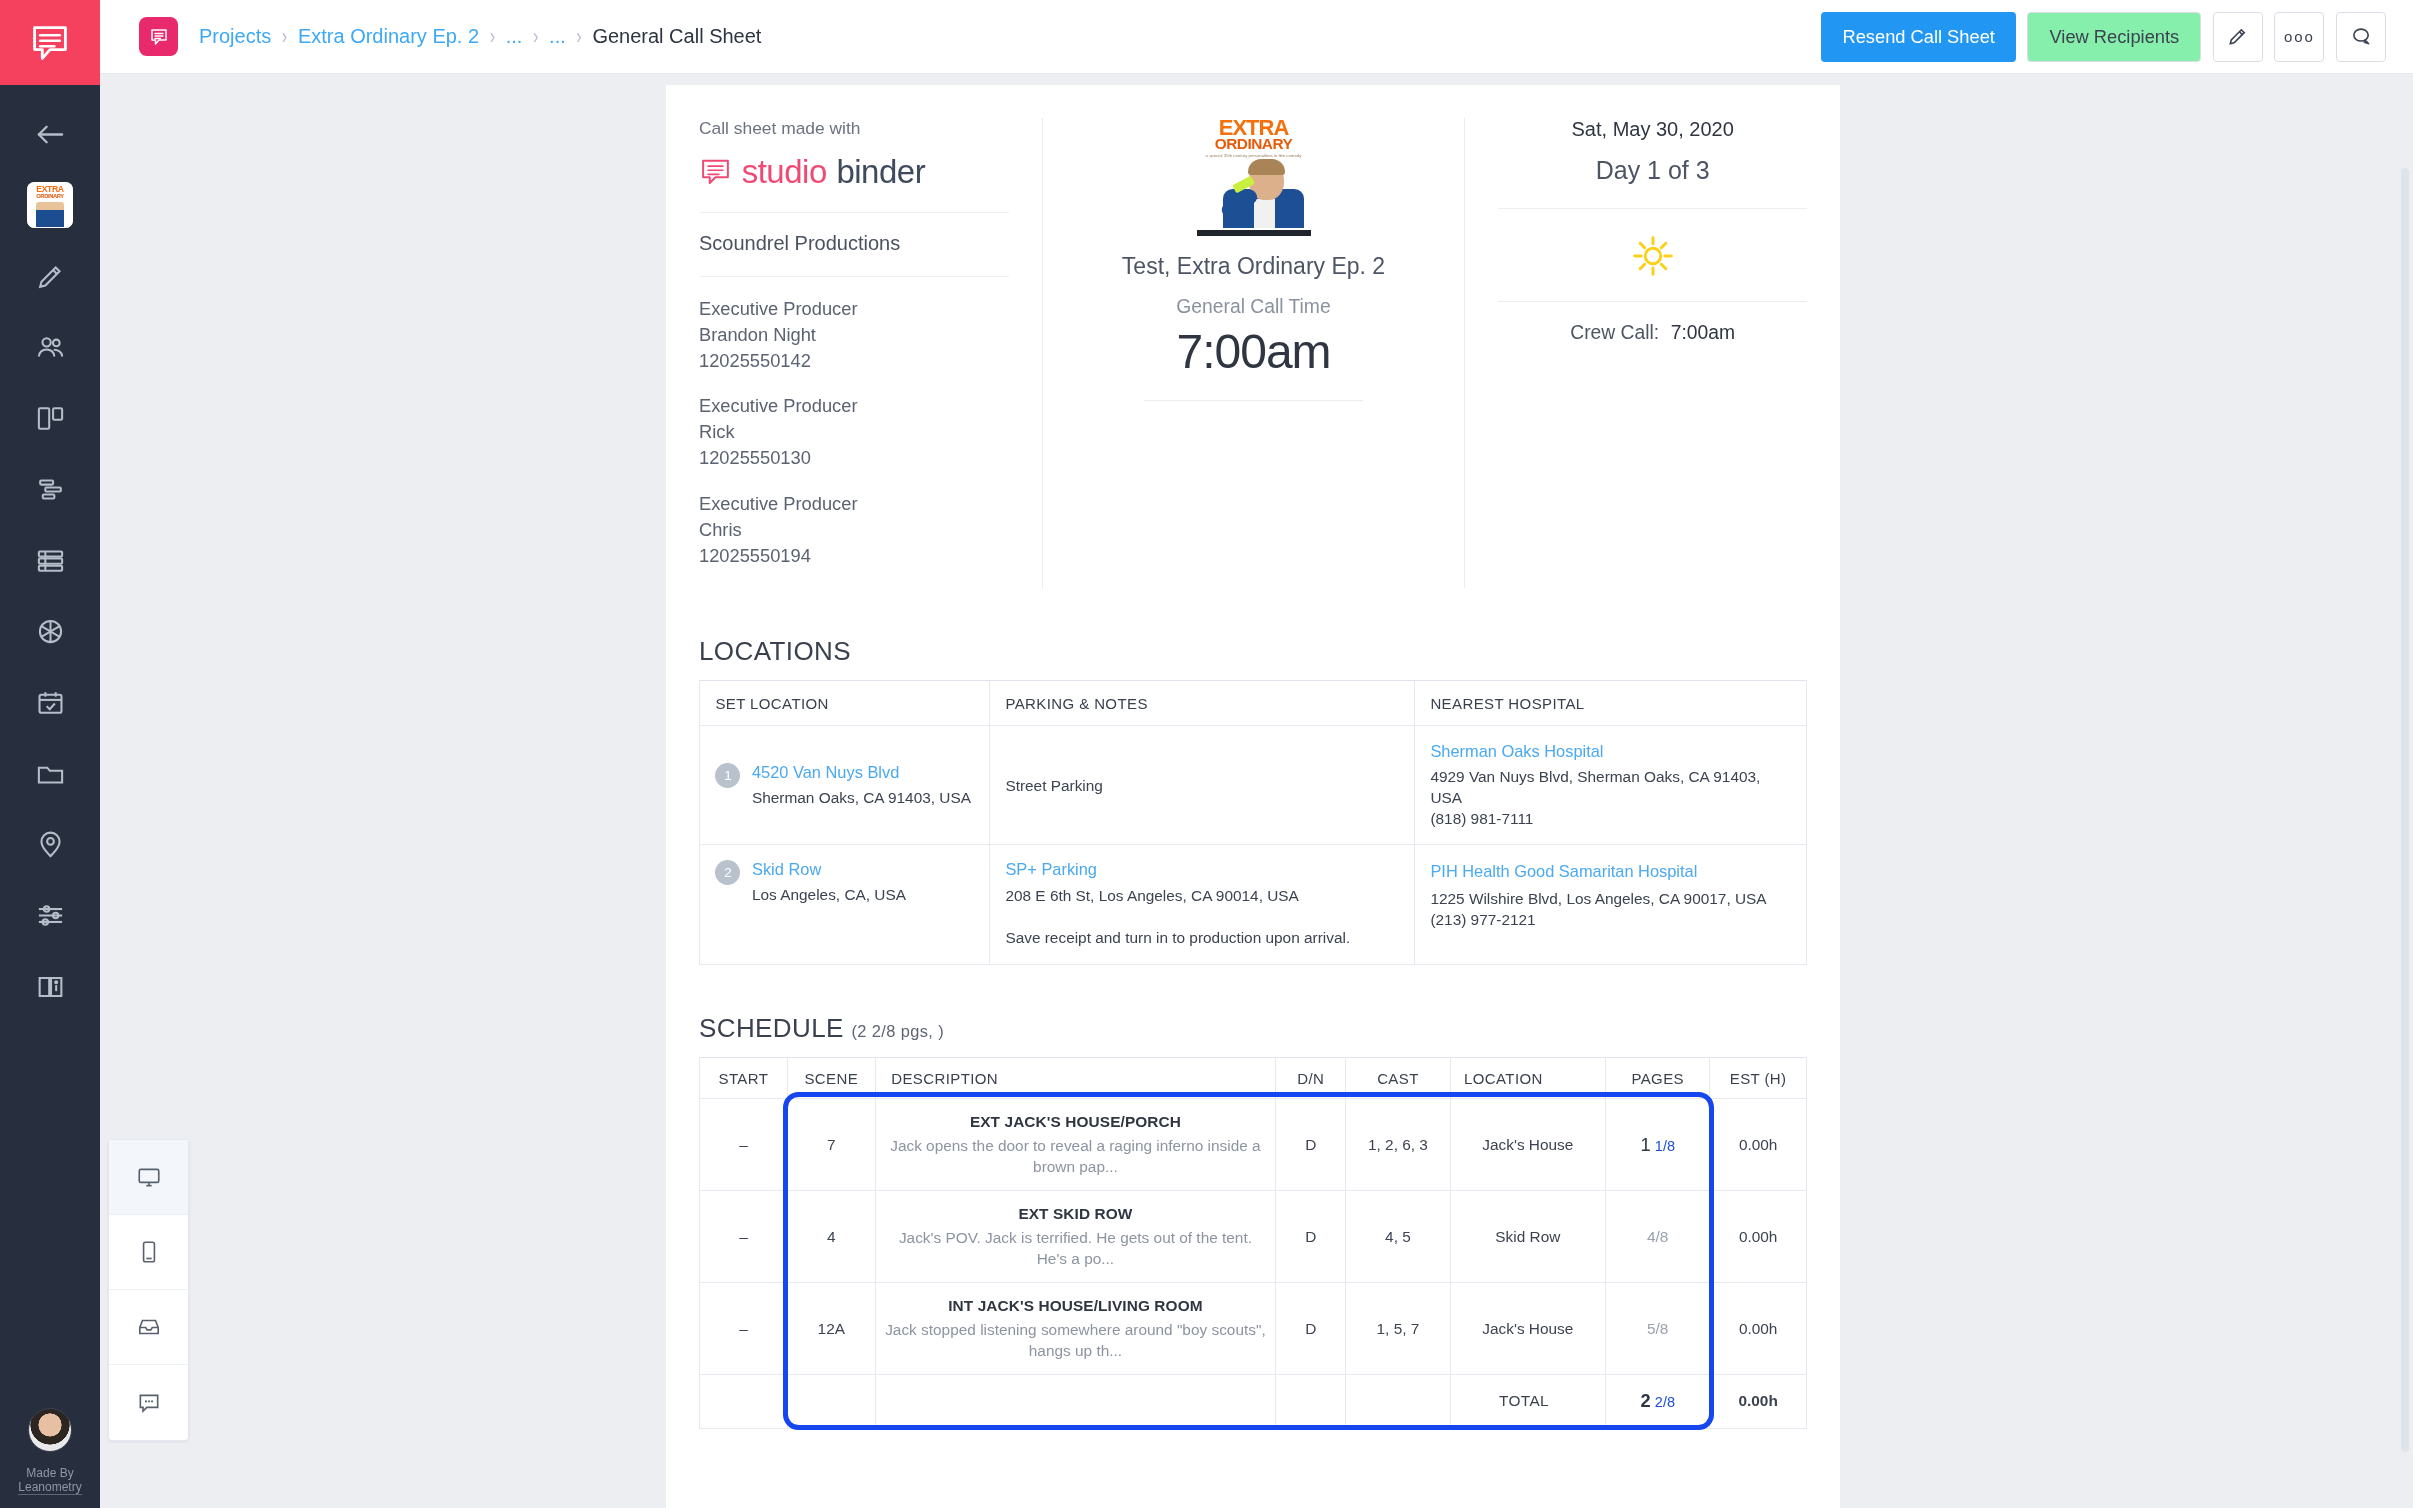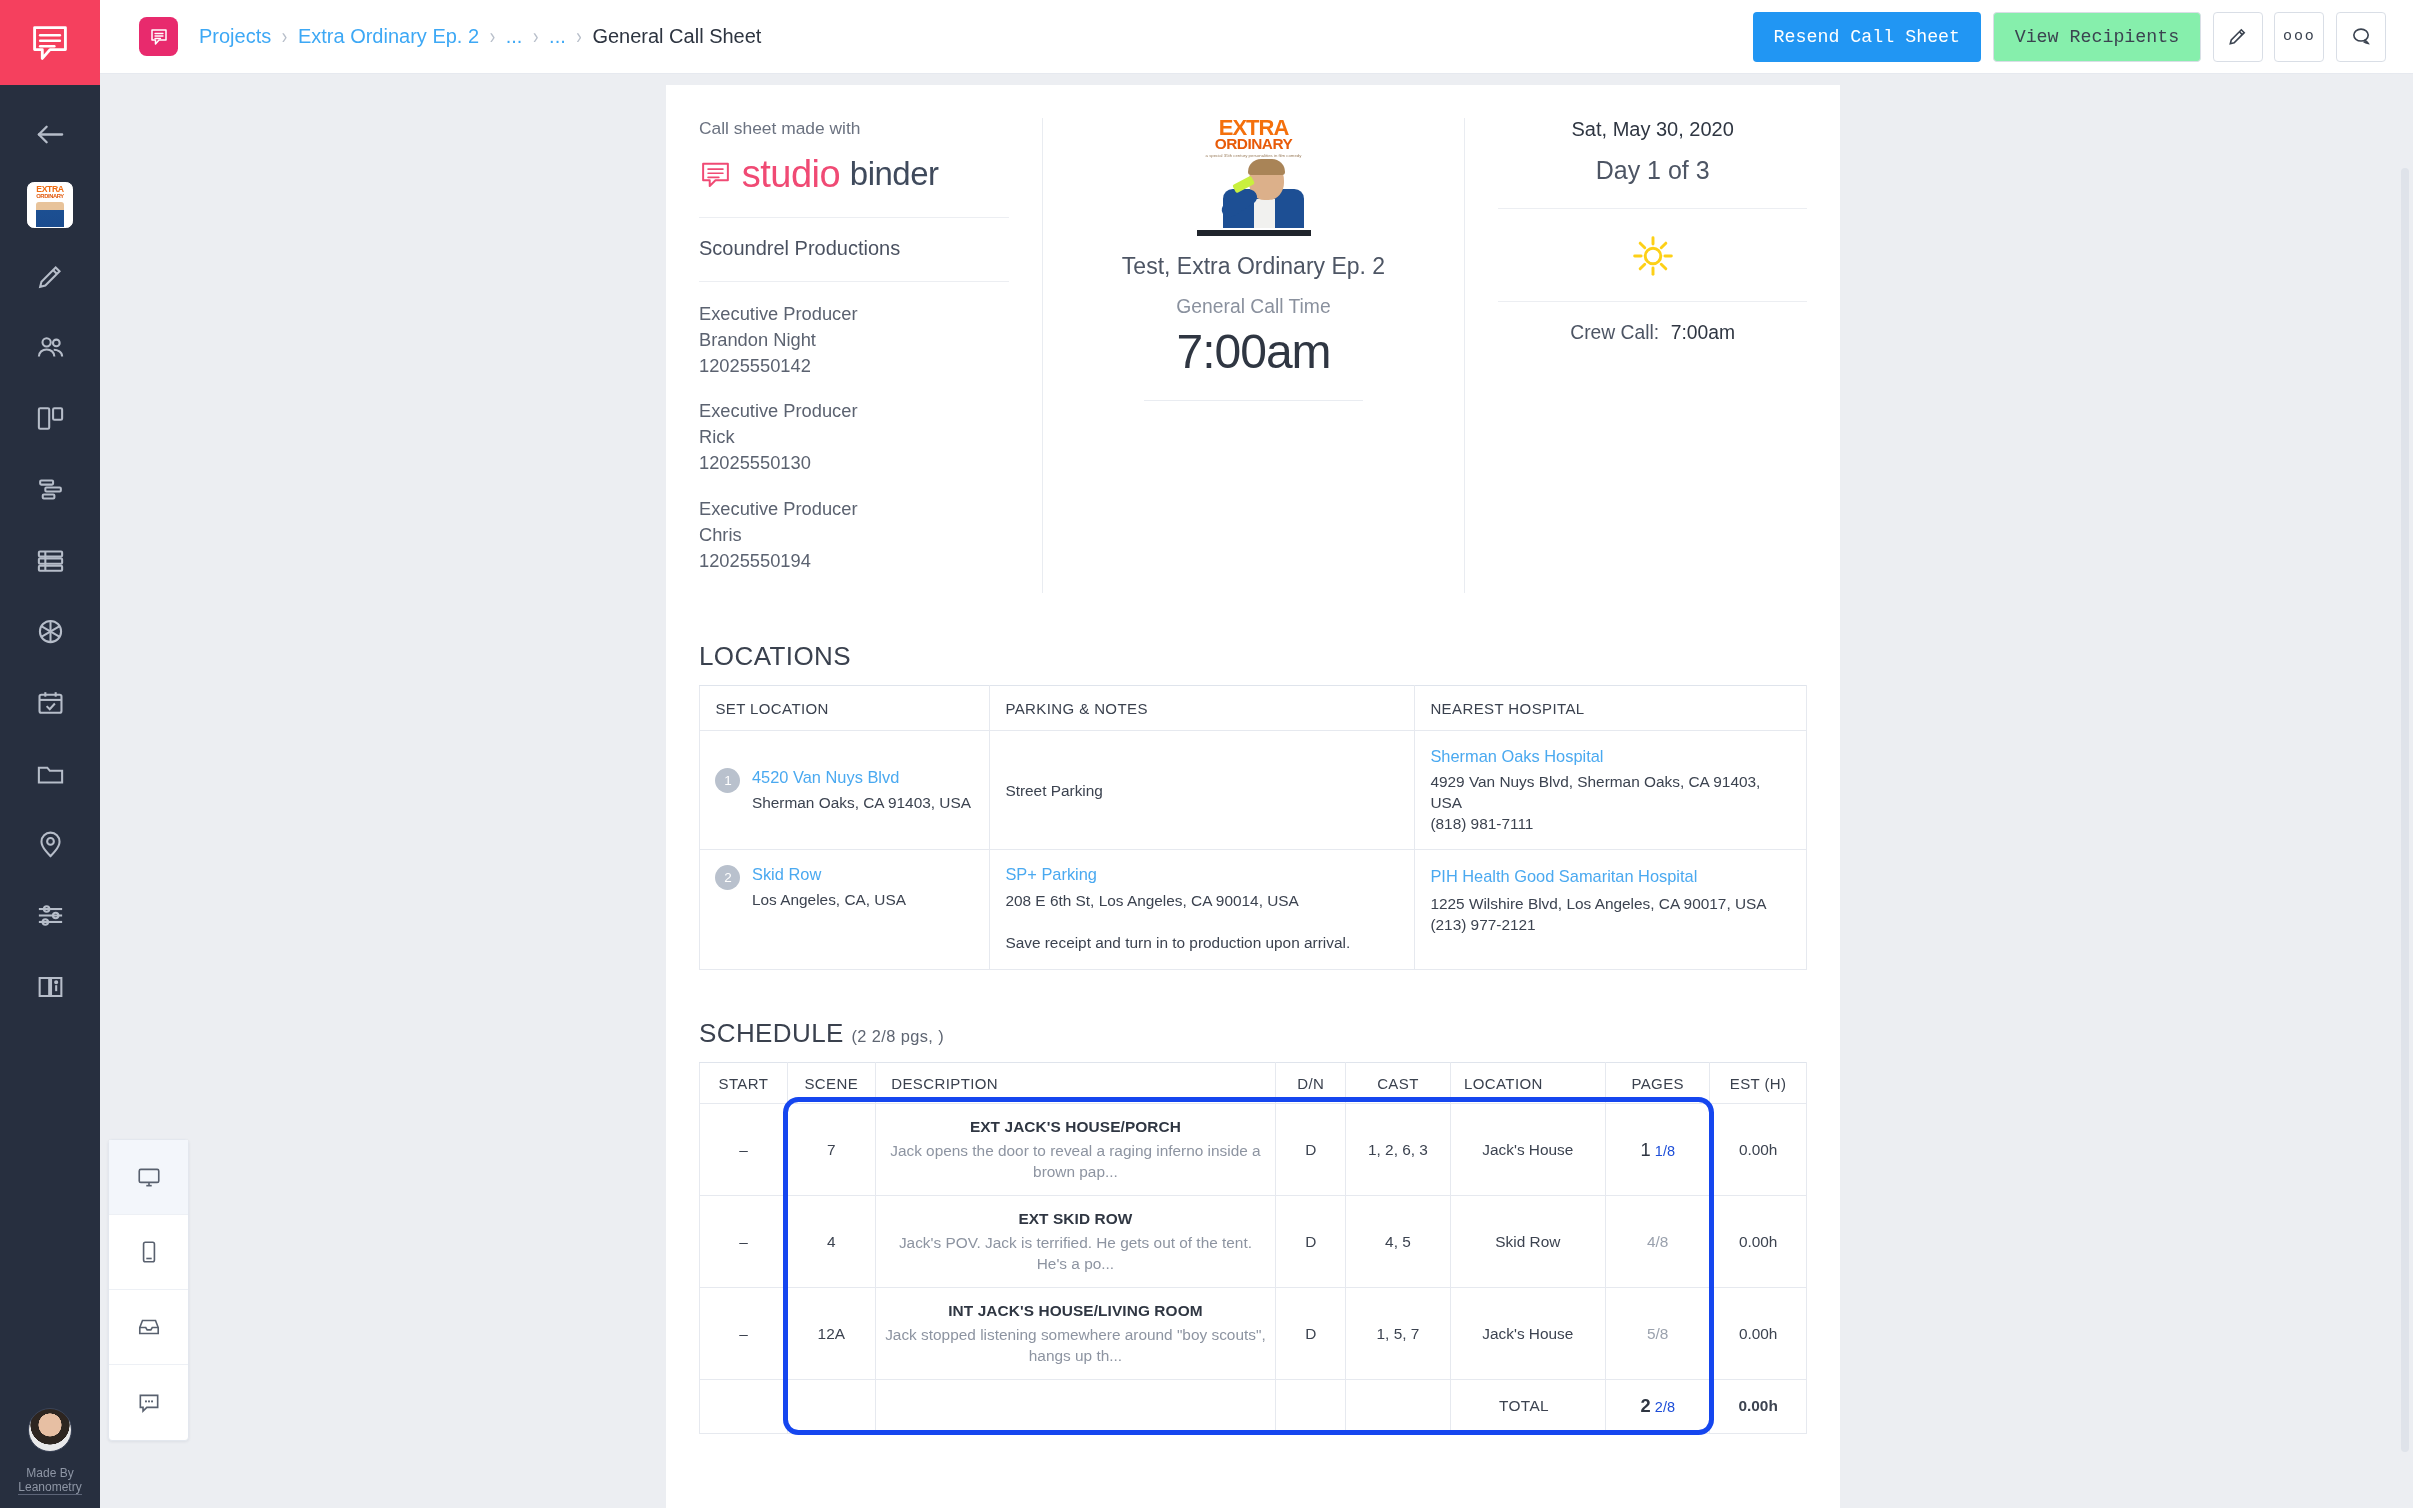--- a/index.html
+++ b/index.html
@@ -102,21 +102,21 @@
   #breadcrumb { display: flex; align-items: center; font-size: 20px; white-space: nowrap; }
   #breadcrumb .crumb { color: #3da8f5; cursor: pointer; }
   #breadcrumb .crumb.current { color: #2d3440; cursor: default; }
   #breadcrumb .sep {
     color: #b8bfca; margin: 0 10.6px; font-size: 16.4px;
     display: inline-block; transform: scaleY(1.35);
   }
 
   #topbar-actions {
     margin-left: auto; margin-right: 27px;
-    display: flex; align-items: center; gap: 11.6px; font-family: Liberation Mono, monospace;
+    display: flex; align-items: center; gap: 11.6px;
   }
   .btn {
     height: 50px; border-radius: 3.9px; font-size: 18.3px;
     display: flex; align-items: center; justify-content: center;
     cursor: pointer; white-space: nowrap;
   }
   .btn-primary { background: #2196f3; color: #fff; padding: 0 21px; }
   .btn-outline { background: #86efac; color: #3b4350; border: 1px solid #d9dee6; padding: 0 21px; }
   .btn-icon { width: 50px; background: #fff; border: 1px solid #d9dee6; }
   .btn-icon svg { width: 23px; height: 23px; stroke: #3b4350; fill: none; stroke-width: 1.7; }
@@ -142,21 +142,21 @@
   
   #sheet-head { display: flex; padding: 33px 0 0 0; }
   .hcol { padding: 0 33px; }
   .hcol-left { width: 377px; border-right: 1px solid #e9ecf1; }
   .hcol-mid  { width: 423px; border-right: 1px solid #e9ecf1; text-align: center; }
   .hcol-right{ width: 375px; text-align: center; }
 
   .made-with { font-size: 17.4px; color: #6b7280; margin-bottom: 13.5px; }
   .sb-logo { display: flex; align-items: center; gap: 9.7px; margin-bottom: 5.8px; }
   .sb-logo svg { width: 33px; height: 33px; }
-  .sb-logo .w1 { font-size: 38px; color: #f04a74; letter-spacing: -0.5px; }
+  .sb-logo .w1 { font-size: 33px; color: #f04a74; letter-spacing: -0.5px; }
   .sb-logo .w2 { font-size: 33px; color: #3f4a5c; letter-spacing: -0.5px; }
   .hr-soft { border-top: 1px solid #eceef2; margin: 21px 0 19.3px; }
   .prod-co { font-size: 20px; color: #4a5160; }
   .crew-block { margin-bottom: 19.3px; }
   .crew-role { font-size: 18.3px; color: #5b6270; line-height: 26px; }
   .crew-name { font-size: 18.3px; color: #5b6270; line-height: 26px; }
   .crew-phone { font-size: 18.3px; color: #5b6270; line-height: 26px; }
 
   .poster {
     width: 114px; height: 118px; margin: 0 auto 17.4px;

